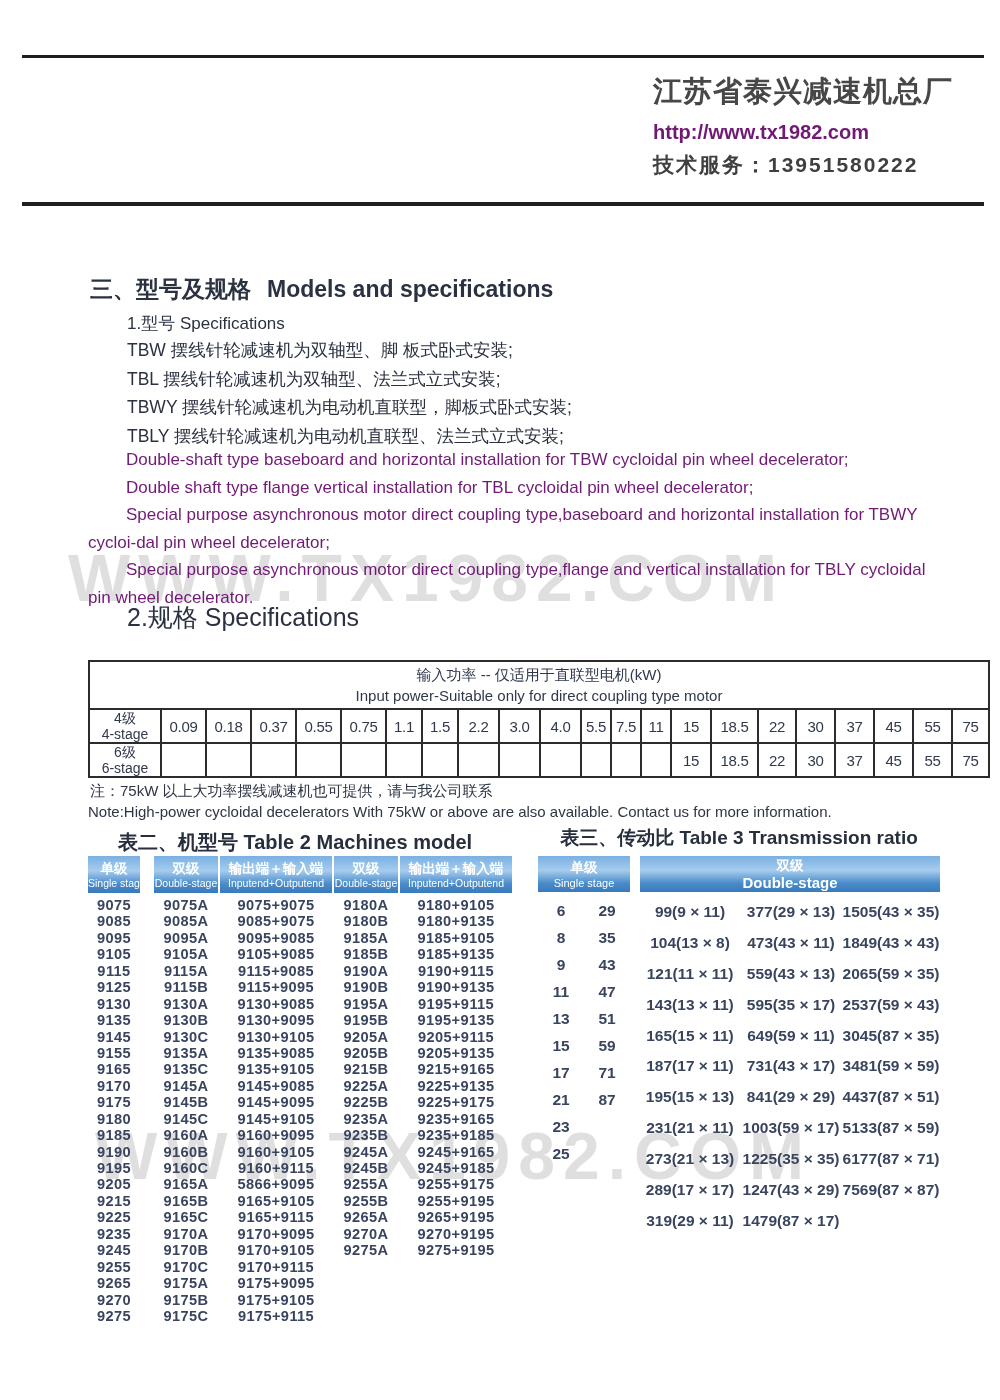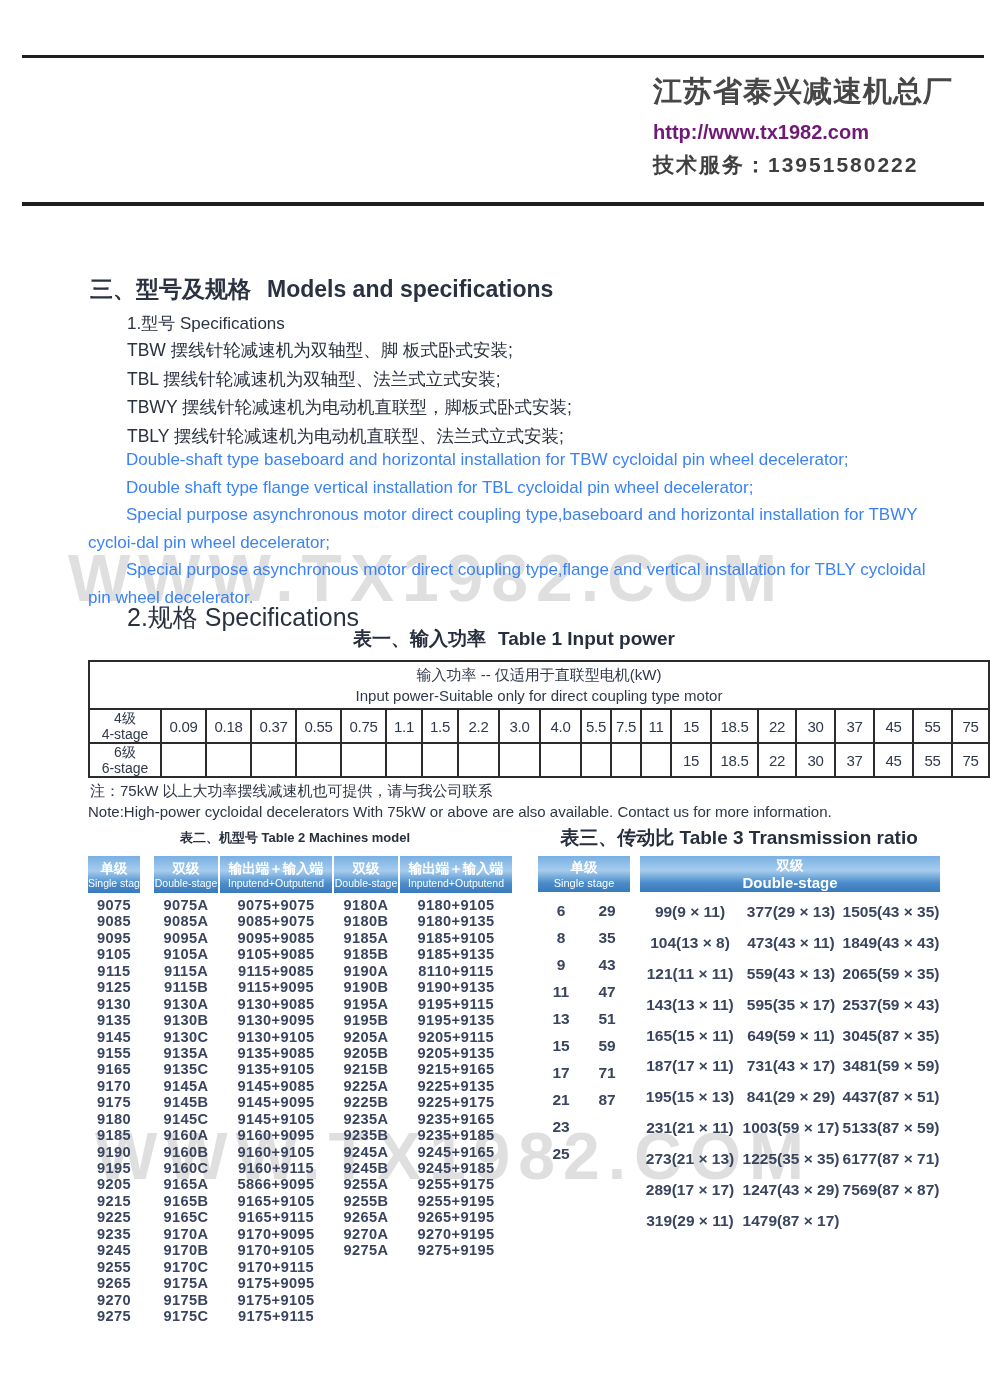--- a/index.html
+++ b/index.html
@@ -17,38 +17,38 @@
   .company-phone { margin-top:7px; font-size:21px; font-weight:bold; color:#3f3f3f; letter-spacing:2px; }
 
   .watermark { position:absolute; font-weight:bold; font-size:66px; letter-spacing:8px; color:#c9c9c9; opacity:.58; white-space:nowrap; z-index:0; }
   .wm1 { left:68px; top:540px; }
   .wm2 { left:95px; top:1118px; }
 
   .section-heading { position:absolute; left:90px; top:274px; z-index:1; color:#2a3140; font-size:23px; font-weight:bold; }
   .section-heading .en { margin-left:16px; font-weight:bold; }
   .sub-heading1 { position:absolute; left:127px; top:312px; font-size:17px; color:#2a3140; z-index:1; }
   .model-lines { position:absolute; left:127px; top:336px; font-size:17.5px; line-height:28.5px; color:#2a3140; z-index:1; }
-  .paras { position:absolute; left:88px; top:446px; width:845px; font-size:17px; line-height:27.5px; color:#3b82f6; z-index:1; }
+  .paras { position:absolute; left:88px; top:446px; width:845px; font-size:17px; line-height:27.5px; color:#701a75; z-index:1; }
   .paras p { text-indent:38px; }
   .sub-heading2 { position:absolute; left:127px; top:601px; font-size:25px; color:#2a3140; z-index:1; }
 
   .t1-title { position:absolute; left:88px; top:626px; width:852px; text-align:center; font-size:19px; font-weight:bold; color:#272e3d; z-index:1; }
   .t1-title .en { margin-left:12px; }
   .t1 { position:absolute; left:88px; top:660px; width:852px; border-collapse:collapse; table-layout:fixed; z-index:1; background:#fff; }
   .t1 th,.t1 td { border:2px solid #2c2c2c; text-align:center; vertical-align:middle; color:#30394b; font-weight:normal; }
   .t1-cap-zh,.t1-cap-en { font-size:15px; line-height:21px; }
   .t1-caption { height:48px; }
   .t1-row { height:33px; }
   .t1-label div { font-size:14px; line-height:16px; }
   .t1-cell { font-size:15px; font-weight:bold; letter-spacing:-0.3px; }
 
   .note-zh { position:absolute; left:90px; top:782px; font-size:15px; color:#2e3545; z-index:1; }
   .note-en { position:absolute; left:88px; top:803px; font-size:15px; color:#2e3545; z-index:1; }
 
-  .t2-title { position:absolute; left:80px; top:829px; width:430px; text-align:center; font-size:13px; font-weight:bold; color:#272e3d; z-index:1; }
+  .t2-title { position:absolute; left:80px; top:829px; width:430px; text-align:center; font-size:20px; font-weight:bold; color:#272e3d; z-index:1; }
   .t3-title { position:absolute; left:538px; top:825px; width:402px; text-align:center; font-size:19px; font-weight:bold; color:#272e3d; z-index:1; }
 
   .hdr { background:linear-gradient(180deg,#79b0e2 0%,#a6ccee 40%,#4a8cca 75%,#3a7abc 100%); color:#ffffff; text-align:center; display:flex; flex-direction:column; justify-content:center; }
   .hdr-zh { font-size:13.5px; font-weight:bold; line-height:17px; }
   .hdr-en { font-size:10.5px; line-height:13px; white-space:nowrap; }
   .hdr-en-sm { font-size:11px; line-height:14px; }
   .hdr-en-lg { font-size:15px; font-weight:bold; line-height:17px; }
 
   .t2 { position:absolute; left:88px; top:856px; z-index:1; }
   .t2-head { display:flex; }
@@ -100,23 +100,20 @@
 
   <div class="paras">
     <p>Double-shaft type baseboard and horizontal installation for TBW cycloidal pin wheel decelerator;</p>
     <p>Double shaft type flange vertical installation for TBL cycloidal pin wheel decelerator;</p>
     <p>Special purpose asynchronous motor direct coupling type,baseboard and horizontal installation for TBWY cycloi-dal pin wheel decelerator;</p>
     <p>Special purpose asynchronous motor direct coupling type,flange and vertical installation for TBLY cycloidal pin wheel decelerator.</p>
   </div>
 
   <div class="sub-heading2">2.规格 Specifications</div>
 
-  <div class="t1-title">
-    <span>表一、输入功率</span><span class="en">Table 1 Input power</span>
-  </div>
 
   <table class="t1">
     <colgroup id="t1cols">
         <col style="width: 72px;">
         <col style="width: 45px;">
         <col style="width: 45px;">
         <col style="width: 45px;">
         <col style="width: 45px;">
         <col style="width: 45px;">
         <col style="width: 36px;">
@@ -263,21 +260,21 @@
           <div class="t2-cell" style="width: 64px; margin-left: 14px;">9105A</div>
           <div class="t2-cell" style="width: 112px; margin-left: 2px;">9105+9085</div>
           <div class="t2-cell" style="width: 64px; margin-left: 2px;">9185B</div>
           <div class="t2-cell" style="width: 112px; margin-left: 2px;">9185+9135</div>
         </div>
         <div class="t2-row">
           <div class="t2-cell" style="width: 52px; margin-left: 0px;">9115</div>
           <div class="t2-cell" style="width: 64px; margin-left: 14px;">9115A</div>
           <div class="t2-cell" style="width: 112px; margin-left: 2px;">9115+9085</div>
           <div class="t2-cell" style="width: 64px; margin-left: 2px;">9190A</div>
-          <div class="t2-cell" style="width: 112px; margin-left: 2px;">8110+9115</div>
+          <div class="t2-cell" style="width: 112px; margin-left: 2px;">9190+9115</div>
         </div>
         <div class="t2-row">
           <div class="t2-cell" style="width: 52px; margin-left: 0px;">9125</div>
           <div class="t2-cell" style="width: 64px; margin-left: 14px;">9115B</div>
           <div class="t2-cell" style="width: 112px; margin-left: 2px;">9115+9095</div>
           <div class="t2-cell" style="width: 64px; margin-left: 2px;">9190B</div>
           <div class="t2-cell" style="width: 112px; margin-left: 2px;">9190+9135</div>
         </div>
         <div class="t2-row">
           <div class="t2-cell" style="width: 52px; margin-left: 0px;">9130</div>

